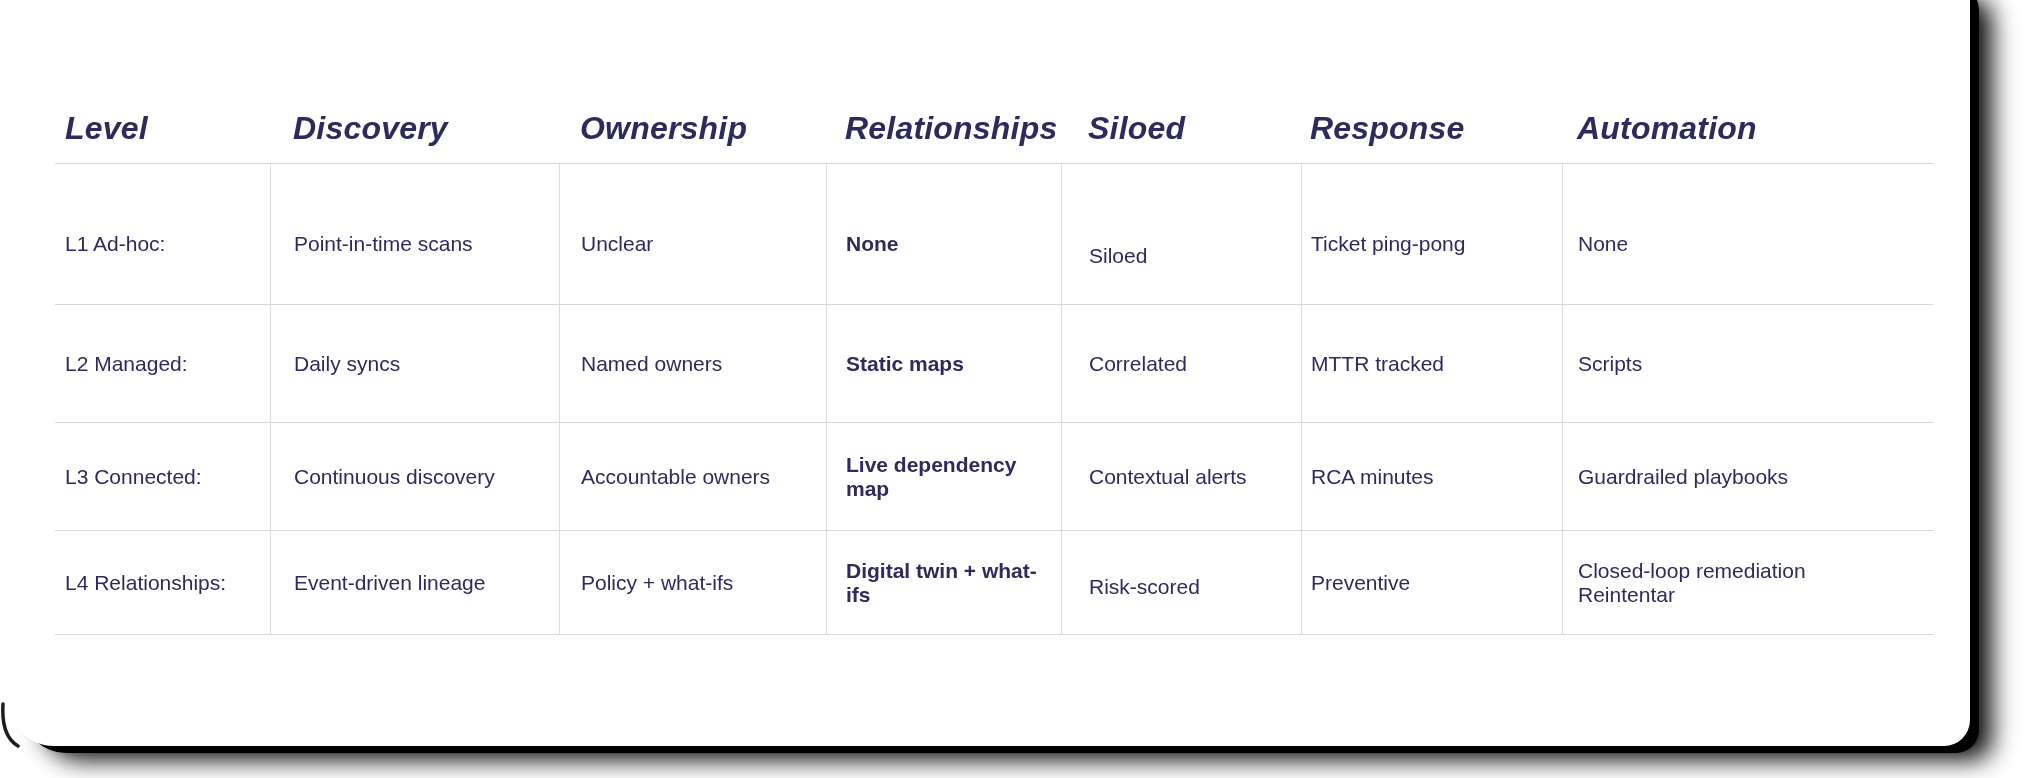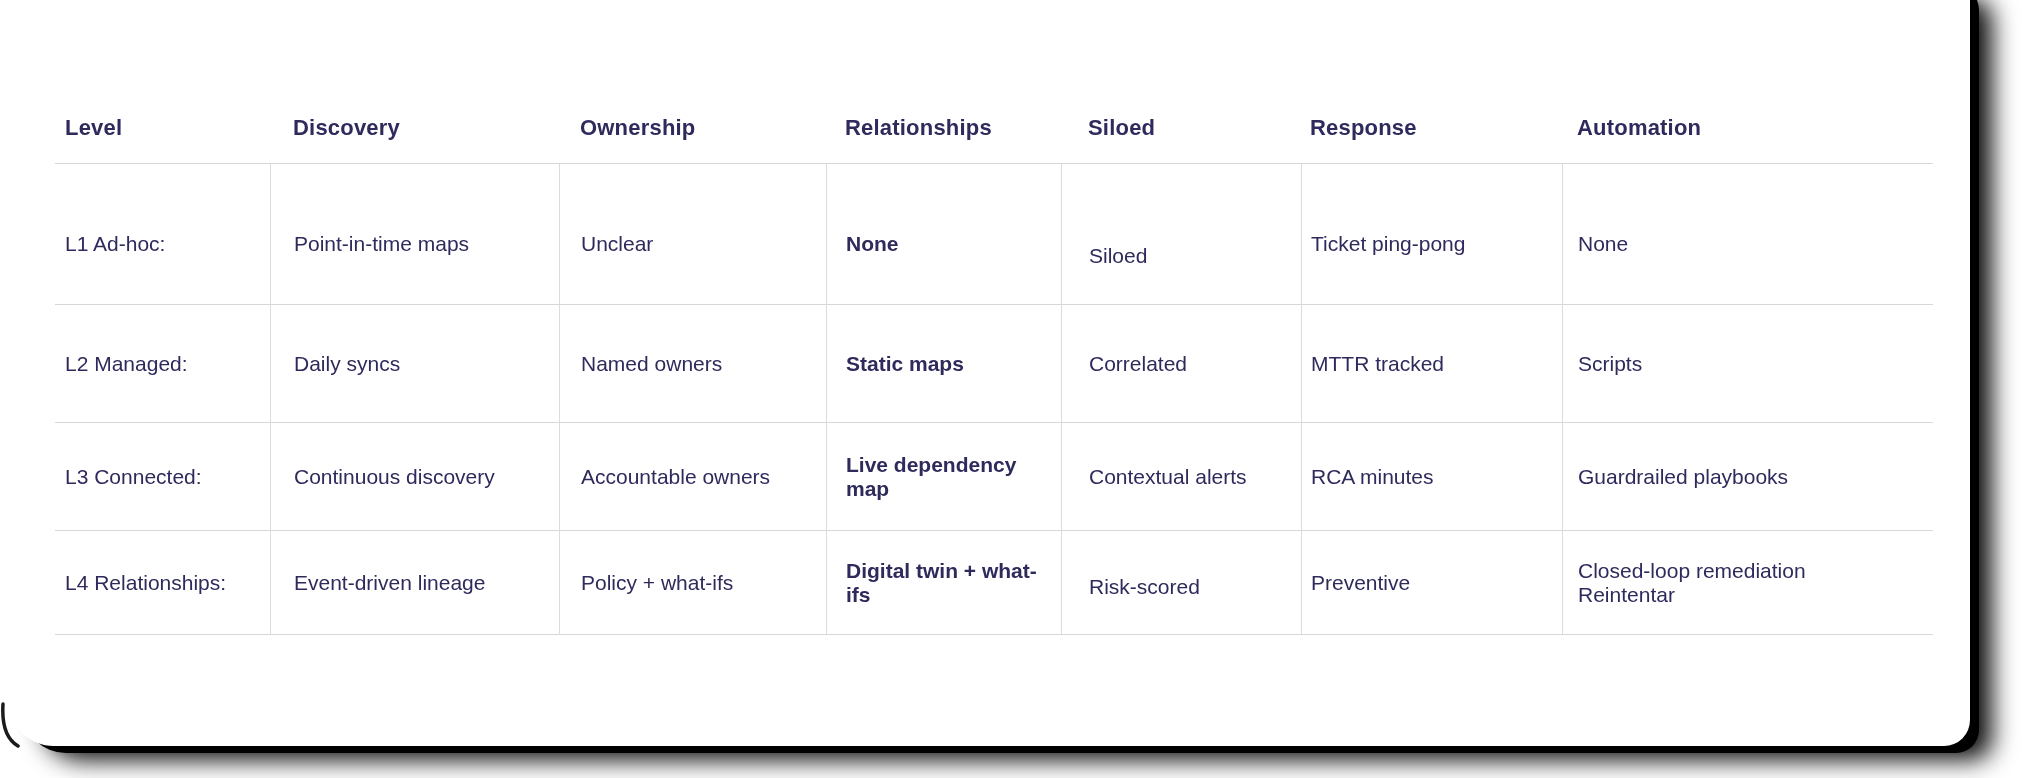--- a/index.html
+++ b/index.html
@@ -53,22 +53,23 @@
     display: flex;
     align-items: center;
     border-bottom: 1px solid #d7d7d7;
     font-size: 21px;
     line-height: 1.12;
     white-space: pre-line;
     box-sizing: border-box;
   }
   .th {
     font-weight: 700;
-    font-size: 22px;
+    font-size: 32px;
     letter-spacing: 0.2px;
+    font-style: italic;
   }
   .body .cell { border-left: 1px solid #dcdcdc; }
   .body .c1 { border-left: none; }
   .c1 { padding-left: 10px; }
   .c2 { padding-left: 23px; }
   .c3 { padding-left: 21px; }
   .c4 { padding-left: 19px; }
   .c5 { padding-left: 27px; }
   .c6 { padding-left: 9px; }
   .c7 { padding-left: 15px; }
@@ -94,21 +95,21 @@
         <div class="cell th c2">Discovery</div>
         <div class="cell th c3">Ownership</div>
         <div class="cell th c4">Relationships</div>
         <div class="cell th c5">Siloed</div>
         <div class="cell th c6">Response</div>
         <div class="cell th c7">Automation</div>
       </div>
 
       <div class="row body r1">
         <div class="cell c1">L1 Ad-hoc:</div>
-        <div class="cell c2">Point-in-time maps</div>
+        <div class="cell c2">Point-in-time scans</div>
         <div class="cell c3">Unclear</div>
         <div class="cell c4 strong">None</div>
         <div class="cell c5 cell-siloed">Siloed</div>
         <div class="cell c6">Ticket ping-pong</div>
         <div class="cell c7">None</div>
       </div>
 
       <div class="row body r2">
         <div class="cell c1">L2 Managed:</div>
         <div class="cell c2">Daily syncs</div>

